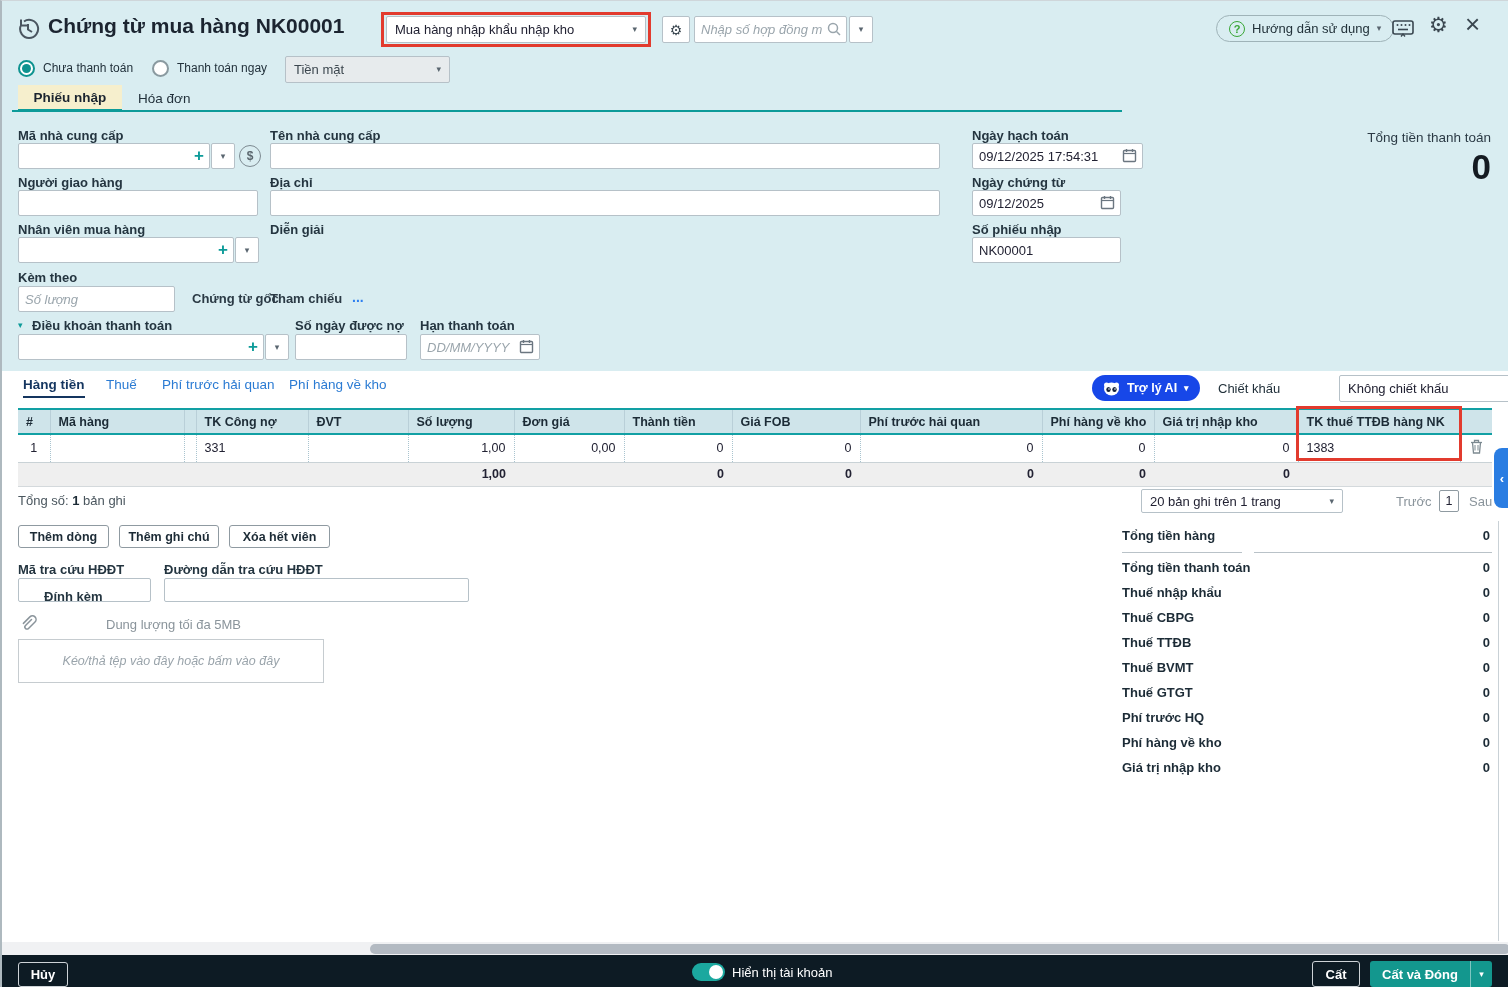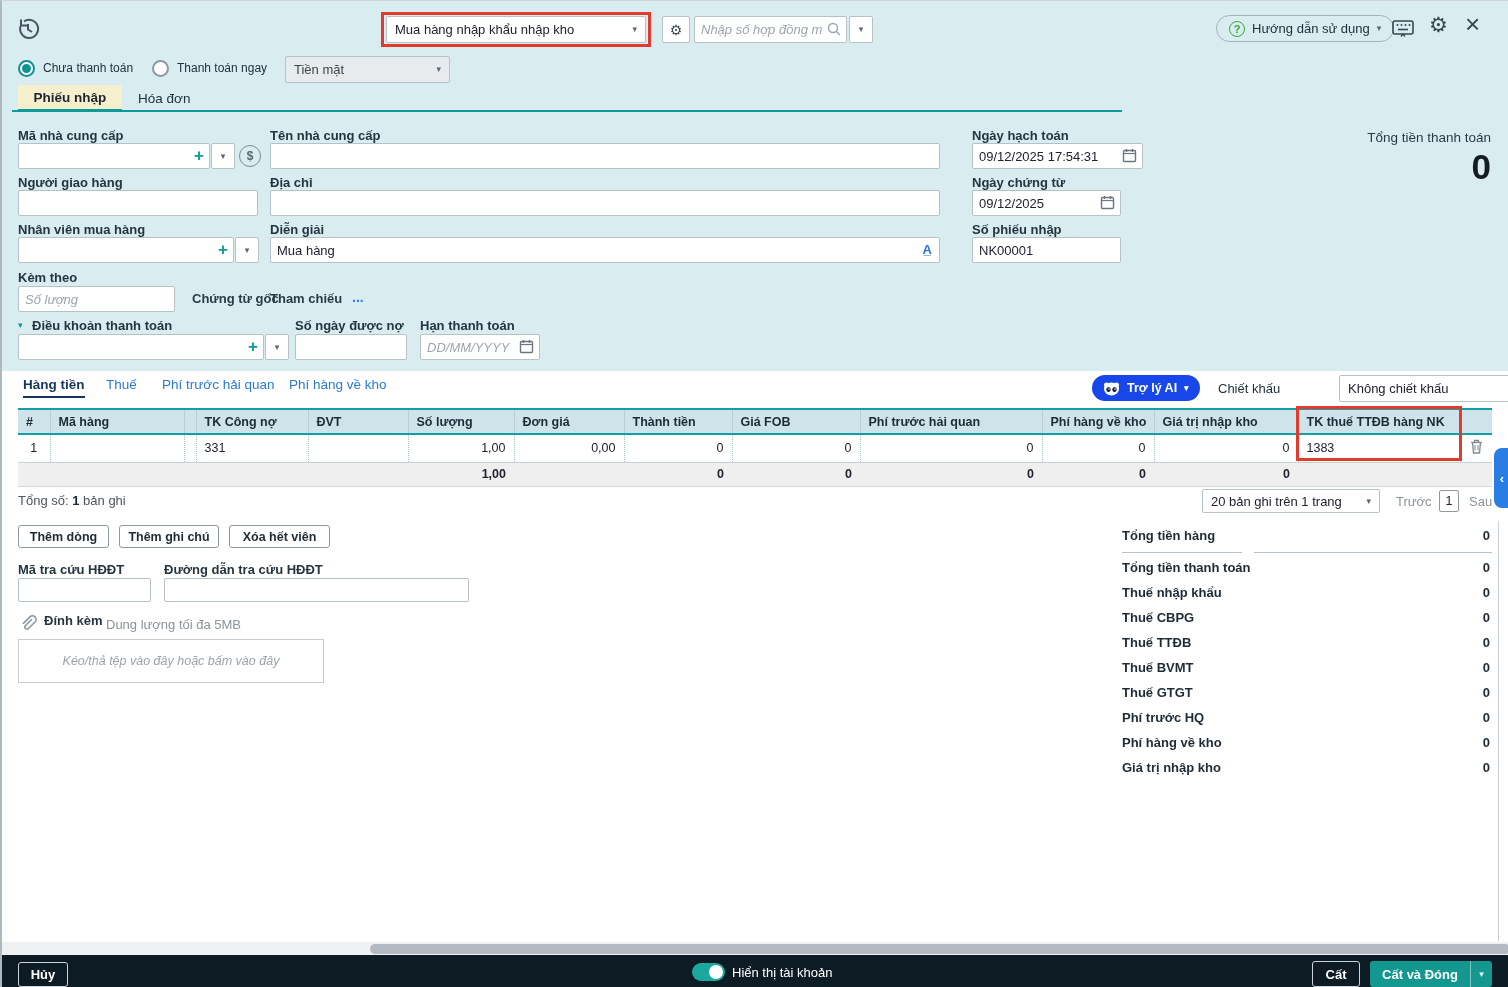--- a/index.html
+++ b/index.html
@@ -62,20 +62,21 @@
 <div class="app">
   <div class="topbg"></div>
 
   <span class="abs" style="left:14px;top:16px">
     <svg width="24" height="24" viewBox="0 0 24 24">
         <path d="M8 4.5 A9 9 0 1 1 4.6 9" fill="none" stroke="#4a5560" stroke-width="2"></path>
         <path d="M5 2.5v6h6" fill="none" stroke="#4a5560" stroke-width="2"></path>
         <path d="M12 7v5.5l4 2.5" fill="none" stroke="#4a5560" stroke-width="2"></path>
       </svg>
   </span>
+  <div class="abs" style="left:46px;top:13px;font-size:21px;font-weight:700;color:#1b2430">Chứng từ mua hàng NK00001</div>
 
   <div class="selbox abs" style="left:384px;top:15px;width:260px">
     <span>Mua hàng nhập khẩu nhập kho</span>
     <span class="caret">▾</span>
   </div>
   <div class="redbox" style="left:379px;top:11px;width:270px;height:35px"></div>
 
   <div class="addon abs" style="left:660px;top:15px;width:28px;height:27px">
     <span class="icon-glyph" style="font-size:14px">⚙</span>
   </div>
@@ -184,24 +185,20 @@
     <div style="position:relative">
       <input class="txtinp" style="width: 216px; padding-right: 22px;">
       <span class="plus" style="position:absolute;right:6px;top:4px">+</span>
     </div>
     <div class="addon" style="width:24px;height:26px;margin-left:1px">
         <span class="caret">▾</span>
       </div>
   </div>
 
   <span class="lbl abs" style="left:268px;top:221px">Diễn giải</span>
-  <div class="abs" style="left:268px;top:236px;position:absolute">
-    <input class="txtinp" style="width: 670px; padding-right: 26px;" value="Mua hàng">
-    <span class="translate" style="position:absolute;right:8px;top:5px">A̲</span>
-  </div>
 
   <span class="lbl abs" style="left:970px;top:221px">Số phiếu nhập</span>
   <input class="txtinp abs" style="left: 970px; top: 236px; width: 149px;" value="NK00001">
 
   <span class="lbl abs" style="left:16px;top:269px">Kèm theo</span>
   <input class="txtinp abs" style="left: 16px; top: 285px; width: 157px;" placeholder="Số lượng">
   <span class="abs" style="left:190px;top:290px;font-size:13px;font-weight:700;color:#2b3a45">Chứng từ gốc</span>
   <span class="abs" style="left:268px;top:290px;font-size:13px;font-weight:700;color:#2b3a45">Tham chiếu</span>
   <span class="abs" style="left:350px;top:288px;font-size:14px;font-weight:700;color:#2d7ff0">...</span>
 
@@ -342,21 +339,21 @@
   <div class="redbox" style="left:1294px;top:405px;width:166px;height:55px"></div>
   <div class="chevtab">
       <span>‹</span>
     </div>
 
   <div class="abs" style="left:16px;top:492px;font-size:13px;color:#4a565e">
     <span>Tổng số:</span>
     <span style="font-weight:700;color:#1c2b36">1</span>
     <span>bản ghi</span>
   </div>
-  <div class="selbox abs" style="left:1200px;top:488px;width:178px;height:24px">
+  <div class="selbox abs" style="left:1139px;top:488px;width:202px;height:24px">
     <span>20 bản ghi trên 1 trang</span>
     <span class="caret">▾</span>
   </div>
   <span class="abs graytxt" style="left:1394px;top:493px;font-size:13px">Trước</span>
   <span class="pagebox abs" style="left:1437px;top:489px;width:20px;height:22px">1</span>
   <span class="abs graytxt" style="left:1467px;top:493px;font-size:13px">Sau</span>
 
   <div class="btn abs" style="left:16px;top:524px;width:91px;height:23px">Thêm dòng</div>
   <div class="btn abs" style="left:117px;top:524px;width:100px;height:23px">Thêm ghi chú</div>
   <div class="btn abs" style="left:227px;top:524px;width:101px;height:23px">Xóa hết viên</div>
@@ -364,21 +361,21 @@
   <span class="lbl abs" style="left:16px;top:561px">Mã tra cứu HĐĐT</span>
   <input class="txtinp abs" style="left: 16px; top: 577px; width: 133px; height: 24px;">
   <span class="lbl abs" style="left:162px;top:561px">Đường dẫn tra cứu HĐĐT</span>
   <input class="txtinp abs" style="left: 162px; top: 577px; width: 305px; height: 24px;">
 
   <span class="abs" style="left:18px;top:614px">
     <svg width="17" height="17" viewBox="0 0 17 17">
         <path d="M11.5 4.5l-6 6a2.1 2.1 0 0 0 3 3l6.5-6.5a3.6 3.6 0 0 0-5.1-5.1L3.4 8.4" fill="none" stroke="#8a949b" stroke-width="1.5" stroke-linecap="round"></path>
       </svg>
   </span>
-  <span class="lbl abs" style="left:42px;top:612px">Đính kèm</span>
+  <span class="lbl abs" style="left:42px;top:588px">Đính kèm</span>
   <span class="abs graytxt" style="left:104px;top:616px;font-size:13px">Dung lượng tối đa 5MB</span>
   <div class="dropzone abs" style="left:16px;top:638px;width:306px;height:44px">Kéo/thả tệp vào đây hoặc bấm vào đây</div>
 
   <span class="sumlbl abs" style="left:1120px;top:527px">Tổng tiền hàng</span>
   <span class="sumval abs" style="left:1384px;top:527px;width:104px">0</span>
   <div class="hline" style="left:1120px;top:551px;width:120px"></div>
   <div class="hline" style="left:1252px;top:551px;width:238px"></div>
 
   <span class="sumlbl abs" style="left:1120px;top:559px">Tổng tiền thanh toán</span>
   <span class="sumval abs" style="left:1384px;top:559px;width:104px">0</span>

